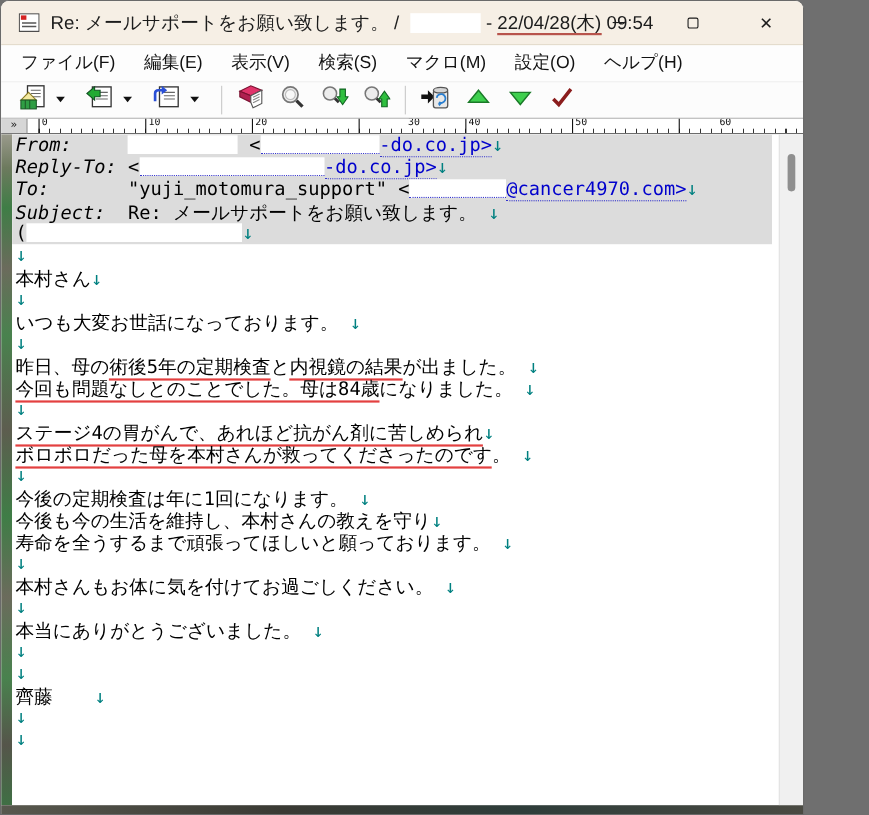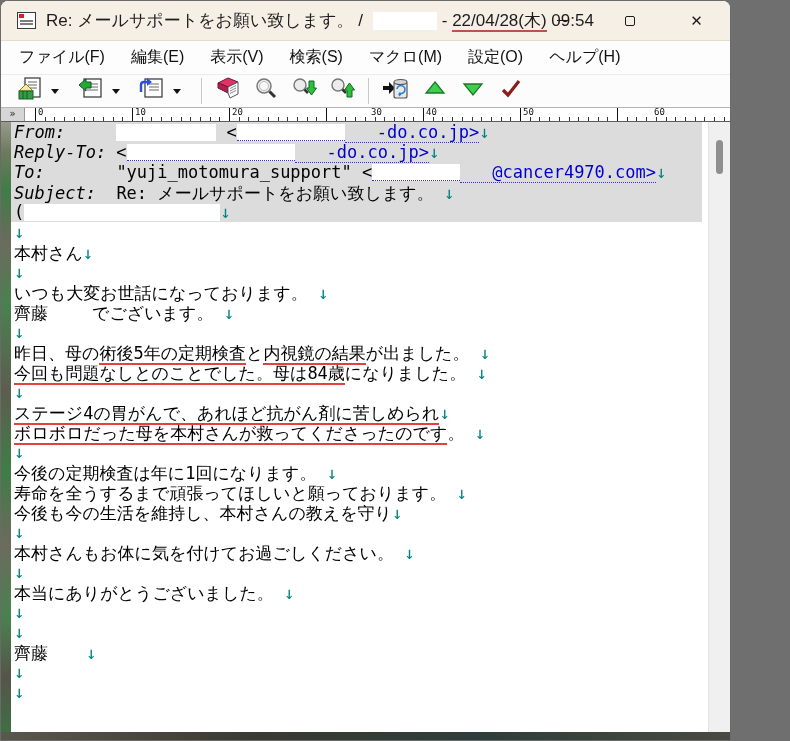--- a/index.html
+++ b/index.html
@@ -44,21 +44,21 @@
   
   .content-row { flex:1; display:flex; overflow:hidden; }
   .left-strip { flex:0 0 10px;
     background:linear-gradient(180deg,#9a9a8c 0,#6d7a5e 5%,#3f7d46 11%,#6b6b5c 20%,#49824e 30%,
                #5d5d4f 44%,#3f7d46 57%,#6b6b5c 69%,#49824e 81%,#55554a 91%,#3f6f44 100%); }
   .text-area { flex:1; background:#fff; overflow:hidden; }
   .email-headers { background:#dcdcdc; }
   .line { white-space:pre; height:20px; line-height:20px; font:17px "DejaVu Sans Mono",monospace;
           color:#000; padding-left:3px; overflow:visible; }
   .seg-label { font-style:italic; }
-  .seg-link { color:#0000cc; border-bottom:1px dotted #3535cc;padding-left:32px; }
+  .seg-link { color:#0000cc; border-bottom:1px dotted #3535cc; }
   .seg-redline { border-bottom:2px solid #e34040; }
   .seg-arrow { color:#008080; }
   .seg-redact { display:inline-block; height:17px; background:#fff; vertical-align:-3px; }
   .seg-redact-link { border-bottom:1px dotted #3535cc; }
 
   
   .scroll-col { flex:0 0 28px; background:#fff; display:flex; }
   .scroll-track { width:22px; margin-left:6px; background:#f0f0f0; border-left:1px solid #e3e3e3; position:relative; height:100%; }
   .scroll-thumb { position:absolute; left:7px; top:18px; width:7px; height:34px; background:#8f8f8f; border-radius:3.5px; }
 
@@ -220,31 +220,30 @@
           <div class="line"><span class="seg-label">Reply-To:</span><span class="seg-text"> &lt;</span><span class="seg-redact seg-redact-link" style="width: 168px;"></span><span class="seg-link">-do.co.jp&gt;</span><span class="seg-arrow">↓</span></div>
           <div class="line"><span class="seg-label">To:</span><span class="seg-text">       </span><span class="seg-text">"yuji_motomura_support" &lt;</span><span class="seg-redact seg-redact-link" style="width: 88px;"></span><span class="seg-link">@cancer4970.com&gt;</span><span class="seg-arrow">↓</span></div>
           <div class="line"><span class="seg-label">Subject:</span><span class="seg-text">  </span><span class="seg-text">Re: メールサポートをお願い致します。 </span><span class="seg-arrow">↓</span></div>
           <div class="line"><span class="seg-text">(</span><span class="seg-redact" style="width: 196px;"></span><span class="seg-arrow">↓</span></div>
         </div>
       <div class="email-body">
           <div class="line"><span class="seg-arrow">↓</span></div>
           <div class="line"><span class="seg-text">本村さん</span><span class="seg-arrow">↓</span></div>
           <div class="line"><span class="seg-arrow">↓</span></div>
           <div class="line"><span class="seg-text">いつも大変お世話になっております。 </span><span class="seg-arrow">↓</span></div>
-          <div class="line"><span class="seg-text">齊藤</span><span class="seg-redact" style="width: 44px;"></span><span class="seg-text">でございます。 </span><span class="seg-arrow">↓</span></div>
           <div class="line"><span class="seg-arrow">↓</span></div>
           <div class="line"><span class="seg-text">昨日、母の</span><span class="seg-redline">術後5年の定期検査</span><span class="seg-text">と</span><span class="seg-redline">内視鏡の結果</span><span class="seg-text">が出ました。 </span><span class="seg-arrow">↓</span></div>
           <div class="line"><span class="seg-redline">今回も問題なしとのことでした。母は84歳</span><span class="seg-text">になりました。 </span><span class="seg-arrow">↓</span></div>
           <div class="line"><span class="seg-arrow">↓</span></div>
           <div class="line"><span class="seg-redline">ステージ4の胃がんで、あれほど抗がん剤に苦しめられ</span><span class="seg-arrow">↓</span></div>
           <div class="line"><span class="seg-redline">ボロボロだった母を本村さんが救ってくださったのです</span><span class="seg-text">。 </span><span class="seg-arrow">↓</span></div>
           <div class="line"><span class="seg-arrow">↓</span></div>
           <div class="line"><span class="seg-text">今後の定期検査は年に1回になります。 </span><span class="seg-arrow">↓</span></div>
+          <div class="line"><span class="seg-text">今後も今の生活を維持し、本村さんの教えを守り</span><span class="seg-arrow">↓</span></div>
           <div class="line"><span class="seg-text">寿命を全うするまで頑張ってほしいと願っております。 </span><span class="seg-arrow">↓</span></div>
-          <div class="line"><span class="seg-text">今後も今の生活を維持し、本村さんの教えを守り</span><span class="seg-arrow">↓</span></div>
           <div class="line"><span class="seg-arrow">↓</span></div>
           <div class="line"><span class="seg-text">本村さんもお体に気を付けてお過ごしください。 </span><span class="seg-arrow">↓</span></div>
           <div class="line"><span class="seg-arrow">↓</span></div>
           <div class="line"><span class="seg-text">本当にありがとうございました。 </span><span class="seg-arrow">↓</span></div>
           <div class="line"><span class="seg-arrow">↓</span></div>
           <div class="line"><span class="seg-arrow">↓</span></div>
           <div class="line"><span class="seg-text">齊藤</span><span class="seg-redact" style="width: 38px;"></span><span class="seg-arrow">↓</span></div>
           <div class="line"><span class="seg-arrow">↓</span></div>
           <div class="line"><span class="seg-arrow">↓</span></div>
         </div>

